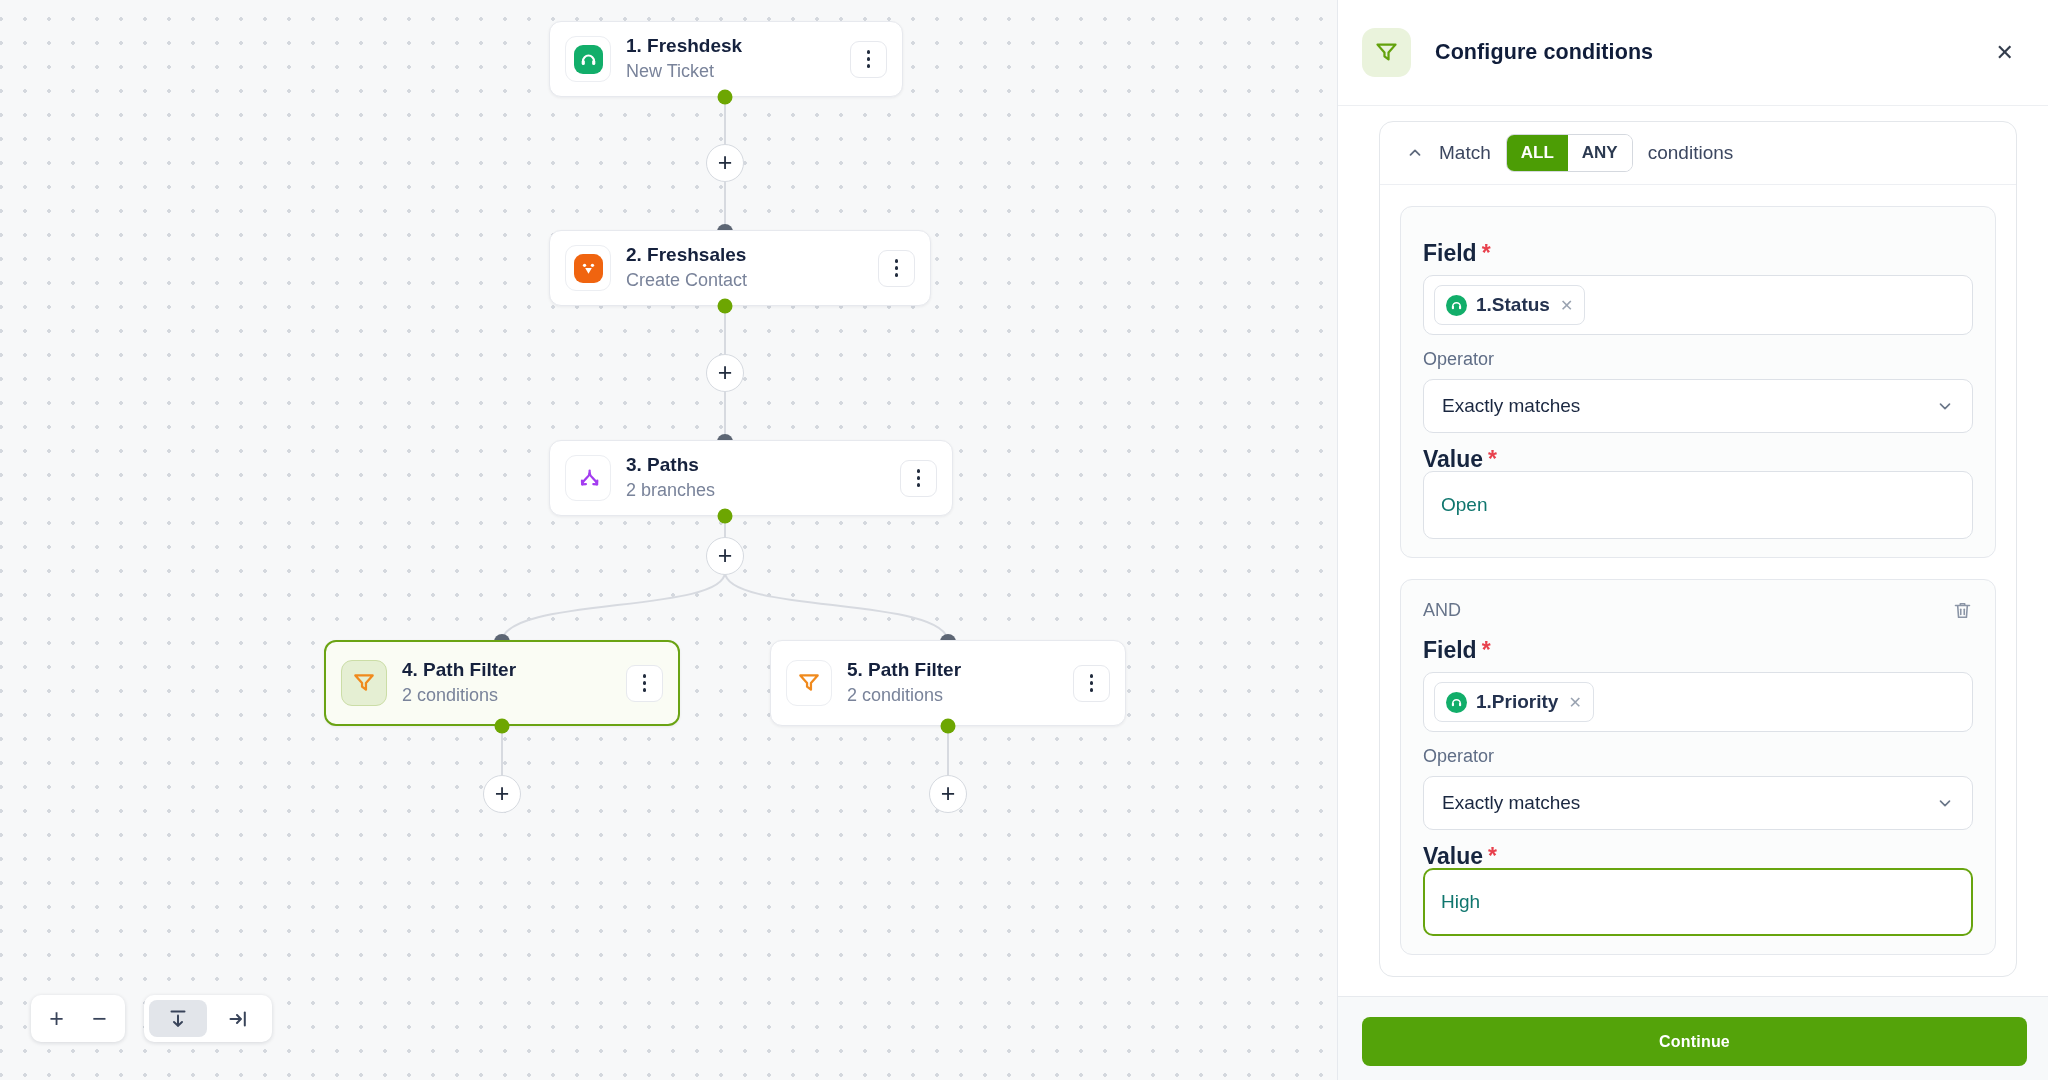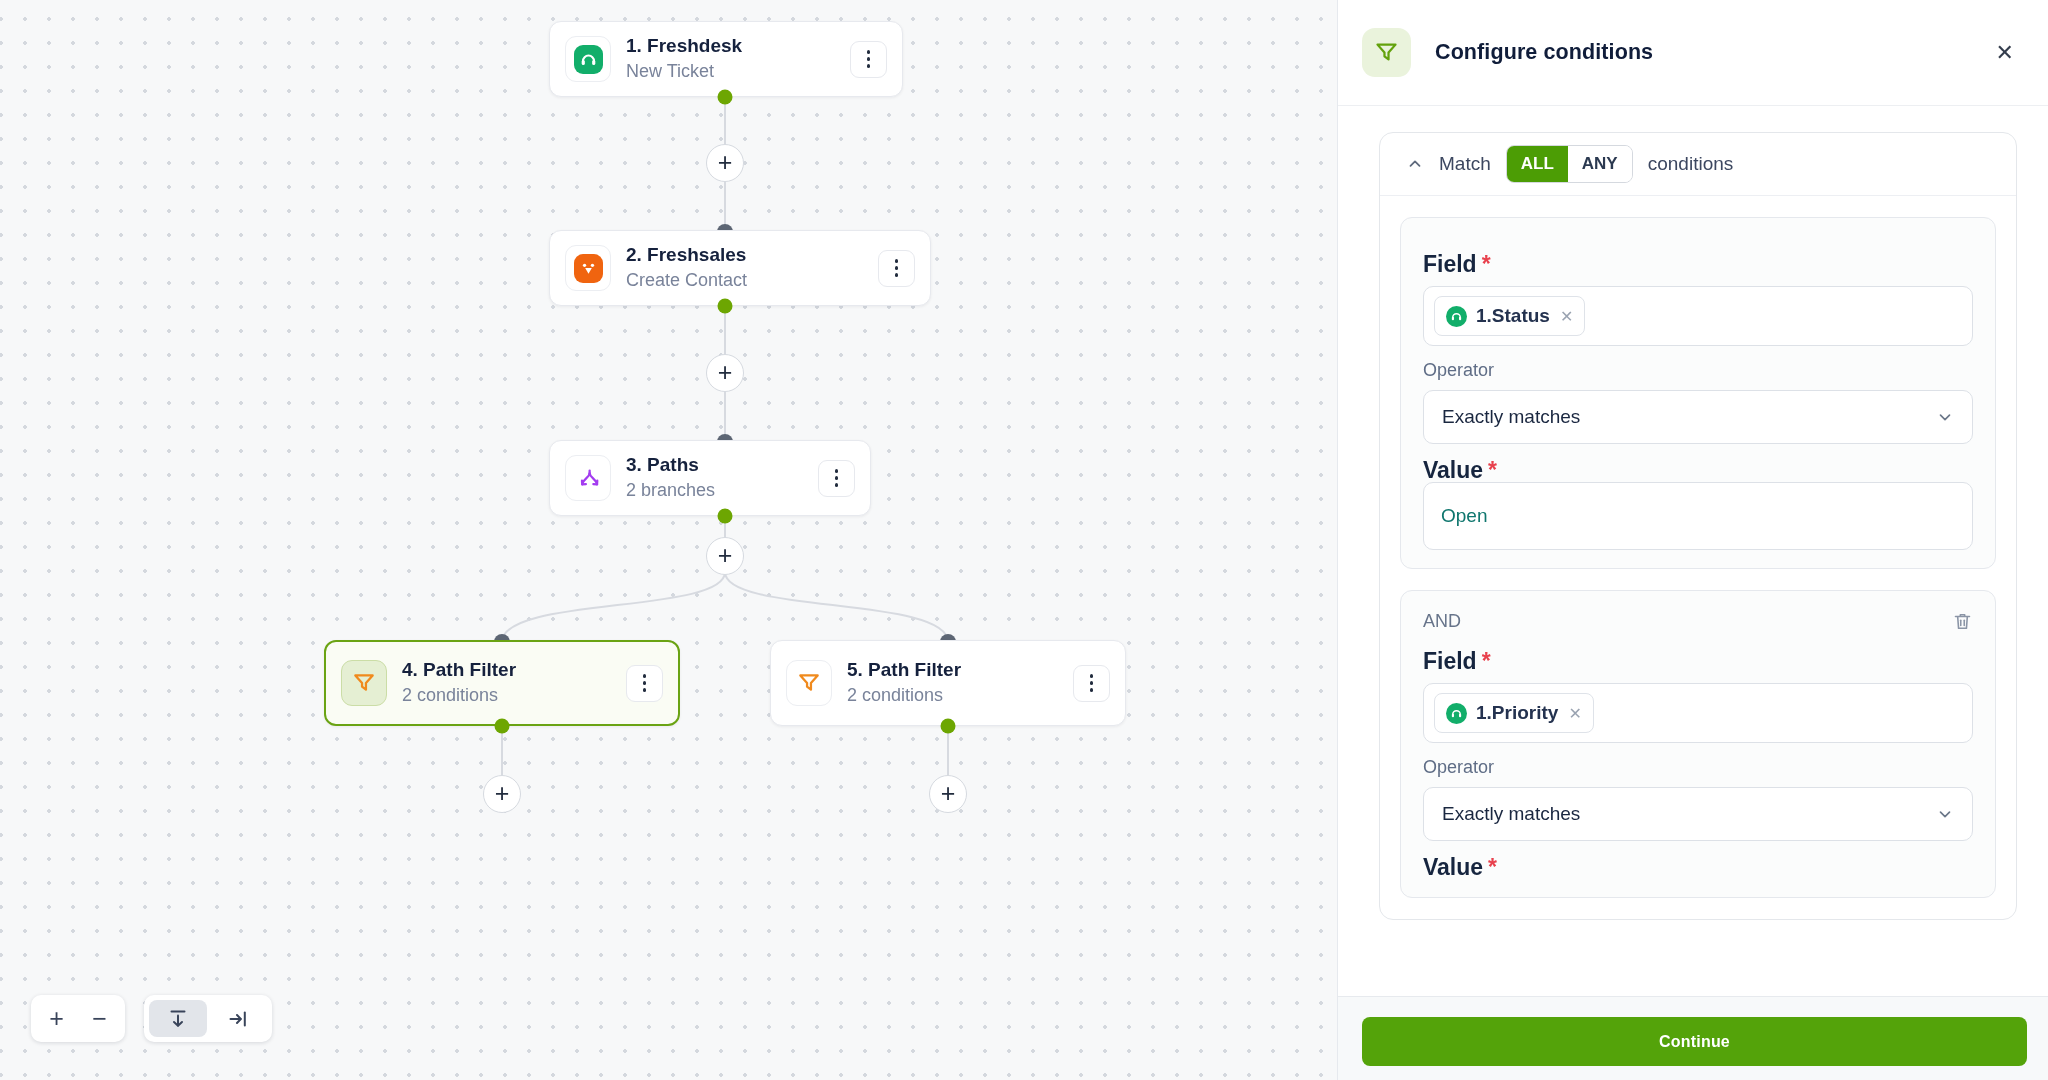--- a/index.html
+++ b/index.html
@@ -10,21 +10,21 @@
   .canvas{position:absolute;left:0;top:0;width:1338px;height:1080px;background-color:#f7f8f9;
     background-image:radial-gradient(circle,#d4d8de 1.7px,transparent 1.9px);
     background-size:24px 24px;background-position:13px 7px;border-right:1px solid #e6e9ee}
   svg.wires{position:absolute;left:0;top:0;z-index:1}
   svg.ports{position:absolute;left:0;top:0;z-index:4;pointer-events:none}
 
   .node{position:absolute;z-index:2;display:flex;align-items:center;padding:16px 15px;
     background:#fff;border:1px solid #e7e9ee;border-radius:12px;box-shadow:0 1px 3px rgba(16,24,40,.06)}
   .n1{left:549px;top:21px;width:354px;height:76px}
   .n2{left:549px;top:230px;width:382px;height:76px}
-  .n3{left:549px;top:440px;width:322px;height:76px}
+  .n3{left:549px;top:440px;width:404px;height:76px}
   .n4{left:324px;top:640px;width:356px;height:86px}
   .n5{left:770px;top:640px;width:356px;height:86px}
   .node.selected{border:2px solid #6aa313;background:#fafcf4}
   .tile{flex:none;width:46px;height:46px;border:1px solid #eceef2;border-radius:11px;background:#fff;
     display:flex;align-items:center;justify-content:center}
   .tile.green{background:#e5efd3;border-color:#cbdda6}
   .logo{width:29px;height:29px;border-radius:9px;display:flex;align-items:center;justify-content:center}
   .logo.fd{background:#12ae6a}.logo.fs{background:#f0640f}
   .node-text{margin-left:15px;flex:1;min-width:0}
   .node-title{font-size:19px;font-weight:700;color:#15213d;line-height:1.2}
@@ -47,21 +47,21 @@
   .tb-btn.active{background:#e2e5ea}
   .tb-btn svg{display:block}
 
   
   .panel{position:absolute;left:1338px;top:0;width:710px;height:1080px;background:#fff}
   .p-head{height:106px;border-bottom:1px solid #edeff2;display:flex;align-items:center;padding:0 30px 0 24px}
   .p-ic{width:49px;height:49px;border-radius:13px;background:#eaf3dc;display:flex;align-items:center;justify-content:center}
   .p-title{margin-left:24px;font-size:21.5px;font-weight:600;color:#101d3a;letter-spacing:.1px}
   .close{margin-left:auto;font-size:22px;color:#343d4d;cursor:pointer;line-height:1;padding:4px}
 
-  .p-body{position:absolute;top:107px;left:0;right:0;bottom:84px;overflow:hidden;padding:25px 0 0 41px;background:#fff}
+  .p-body{position:absolute;top:107px;left:0;right:0;bottom:84px;overflow:hidden;padding:14px 0 0 41px;background:#fff}
   .cond-wrap{width:638px;border:1px solid #e4e7eb;border-radius:14px;background:#fff}
   .match-row{height:63px;display:flex;align-items:center;padding:0 26px;gap:15px;
     font-size:19px;color:#3c4760;border-bottom:1px solid #edeff3}
   .chev{display:flex;align-items:center;cursor:pointer}
   .toggle{display:flex;border:1px solid #d5d9df;border-radius:8px;overflow:hidden;background:#fff}
   .t-opt{padding:8px 14px;font-size:17px;font-weight:700;color:#2b3950;cursor:pointer;line-height:1.2;background:#fff}
   .t-opt.sel{background:#4c9d05;color:#fff}
   .cards{padding:21px 20px 21px 20px}
   .card{background:#fbfcfc;border:1px solid #e5e8ed;border-radius:12px;padding:18px 22px}
   .card + .card{margin-top:21px}
@@ -348,20 +348,21 @@
             <div class="select">
               <span>Exactly matches</span>
               <svg width="18" height="18" viewBox="0 0 24 24" fill="none" stroke="#6b7789" stroke-width="2.2" stroke-linecap="round" stroke-linejoin="round">
                 <path d="M6 9.5l6 6 6-6"></path>
               </svg>
             </div>
             <div class="f-label v">
               <span>Value</span>
                 <i class="req">*</i>
             </div>
+            <input class="v-input focused" value="High" style="">
           </section>
 
         </div>
       </div>
     </div>
 
     <div class="p-foot">
       <button class="continue">Continue</button>
     </div>
   </aside>

